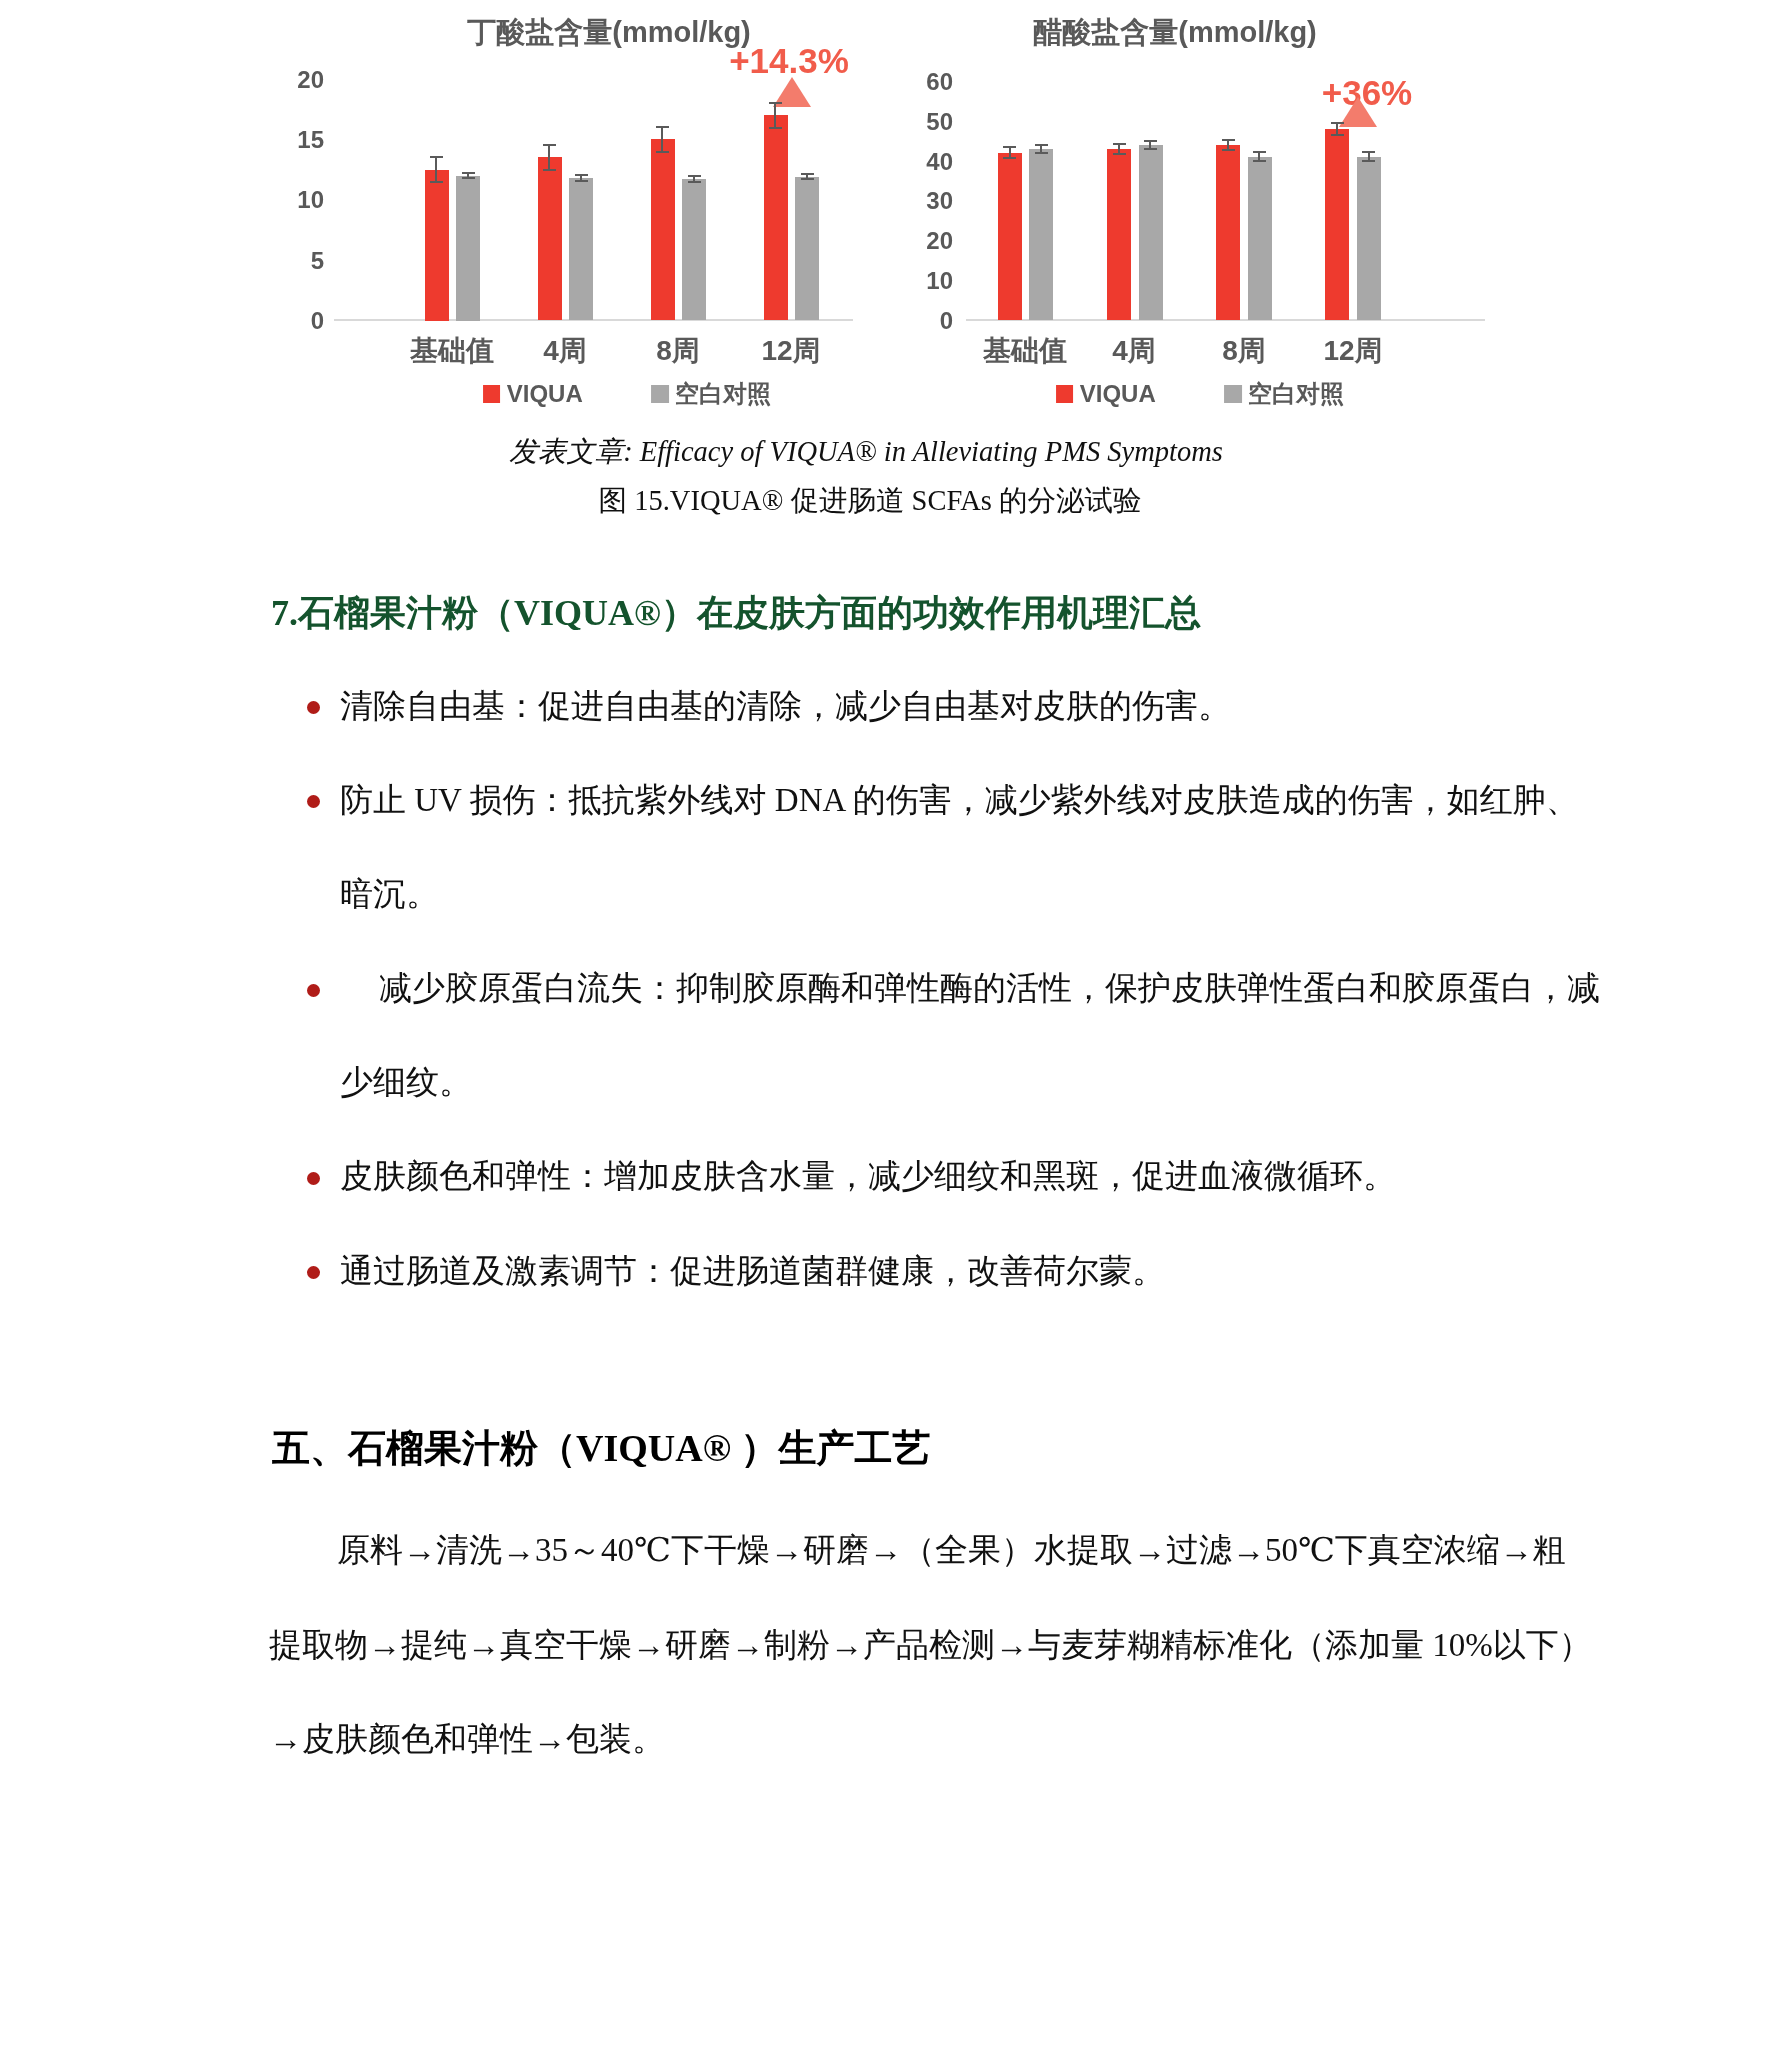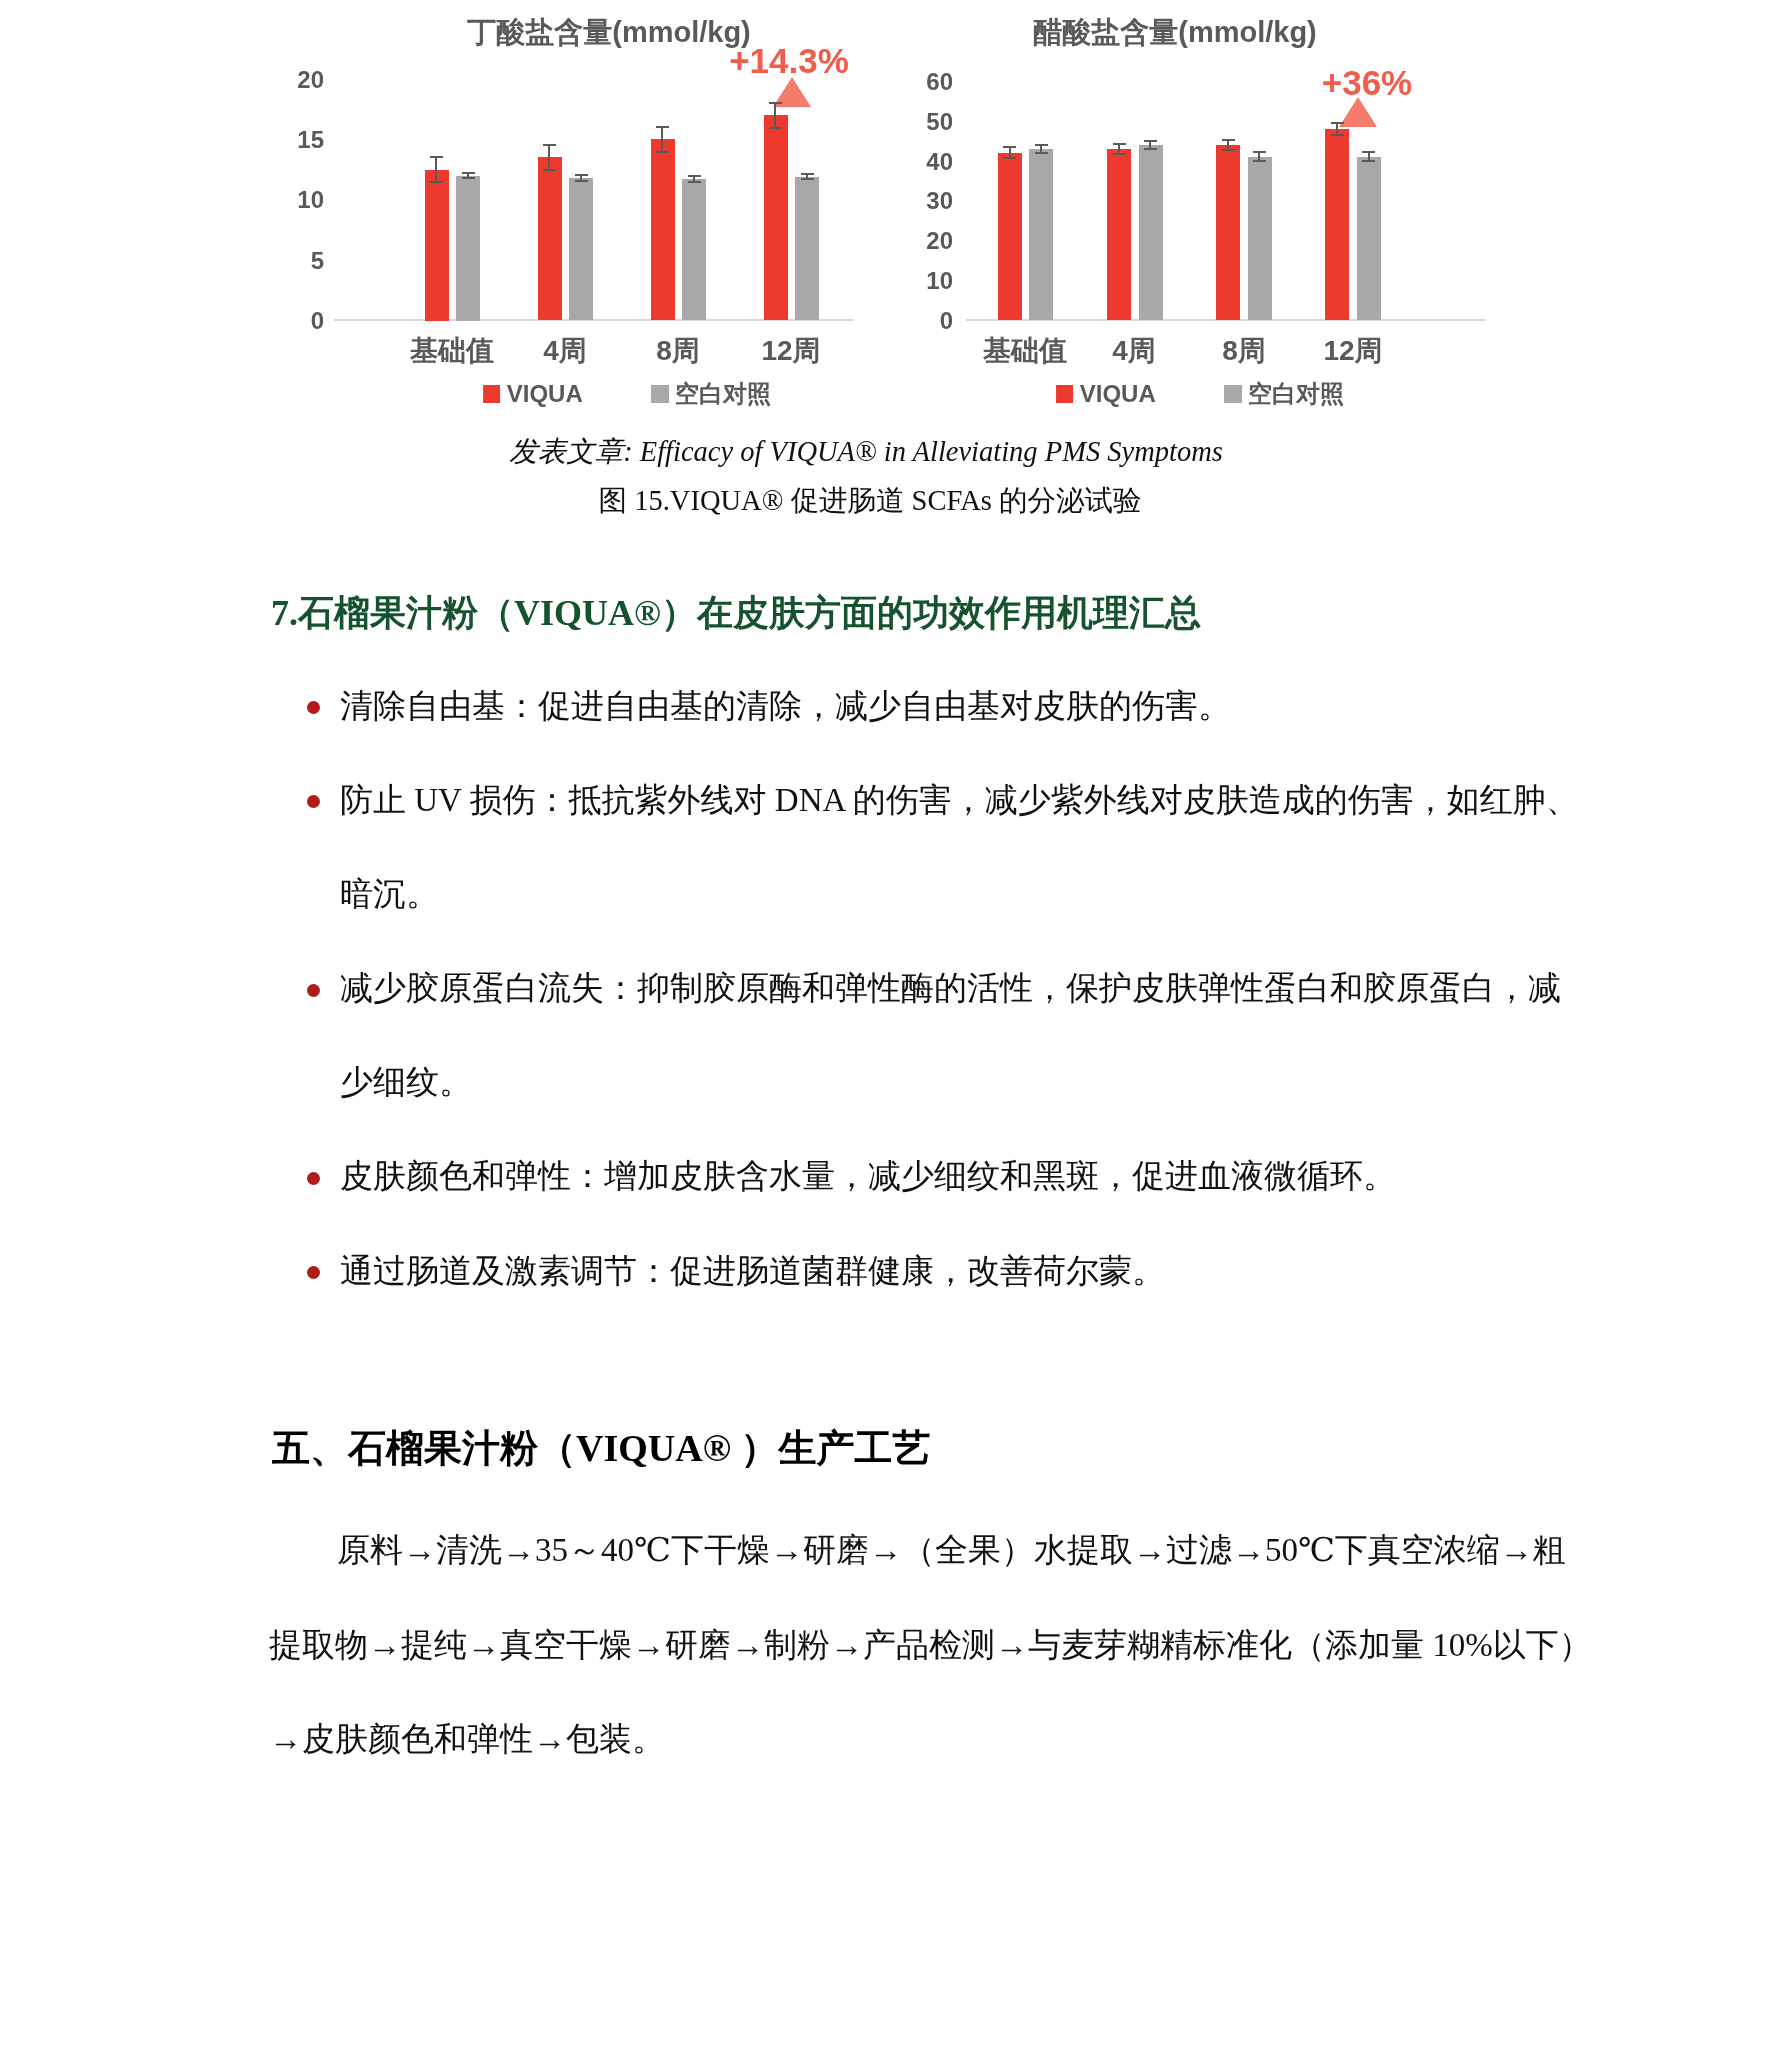--- a/index.html
+++ b/index.html
@@ -206,21 +206,21 @@
             <span>VIQUA</span>
           </div>
           <div class="legend-item">
             <div class="legend-swatch" style="background: rgb(168, 168, 168);"></div>
             <span>空白对照</span>
           </div>
         </div>
       </div>
       <div class="abs">
         <div class="chart-title" style="left: 1175px; top: 12.7px;">醋酸盐含量(mmol/kg)</div>
-        <div class="annotation" style="left: 1367px; top: 63px;">+36%</div>
+        <div class="annotation" style="left: 1367px; top: 73px;">+36%</div>
         <div class="triangle" style="left: 1339px; top: 97px;"></div>
         <div class="y-tick" style="left: 882px; top: 68px;">60</div>
         <div class="y-tick" style="left: 882px; top: 108px;">50</div>
         <div class="y-tick" style="left: 882px; top: 148px;">40</div>
         <div class="y-tick" style="left: 882px; top: 187px;">30</div>
         <div class="y-tick" style="left: 882px; top: 227px;">20</div>
         <div class="y-tick" style="left: 882px; top: 267px;">10</div>
         <div class="y-tick" style="left: 882px; top: 307px;">0</div>
         <div class="baseline" style="left: 966px; top: 319px; width: 519px;"></div>
         <div class="bar" style="left: 998px; top: 153px; width: 24px; height: 167px; background: rgb(238, 58, 46);"></div>
@@ -276,21 +276,21 @@
   <div class="caption-line2">图 15.VIQUA® 促进肠道 SCFAs 的分泌试验</div>
 
   <div class="h-skin">7.石榴果汁粉（VIQUA®）在皮肤方面的功效作用机理汇总</div>
   <div id="bullets">
       <div class="bullet-dot" style="top: 701px;"></div>
       <div class="bullet-line" style="top: 684px;">清除自由基：促进自由基的清除，减少自由基对皮肤的伤害。</div>
       <div class="bullet-dot" style="top: 795px;"></div>
       <div class="bullet-line" style="top: 778px;">防止 UV 损伤：抵抗紫外线对 DNA 的伤害，减少紫外线对皮肤造成的伤害，如红肿、</div>
       <div class="bullet-line" style="top: 872px;">暗沉。</div>
       <div class="bullet-dot" style="top: 984px;"></div>
-      <div class="bullet-line" style="top: 966px;">减少胶原蛋白流失：抑制胶原酶和弹性酶的活性，保护皮肤弹性蛋白和胶原蛋白，减</div>
+      <div class="bullet-line" style="top: 966px; margin-left: 39px;">减少胶原蛋白流失：抑制胶原酶和弹性酶的活性，保护皮肤弹性蛋白和胶原蛋白，减</div>
       <div class="bullet-line" style="top: 1060px;">少细纹。</div>
       <div class="bullet-dot" style="top: 1172px;"></div>
       <div class="bullet-line" style="top: 1154px;">皮肤颜色和弹性：增加皮肤含水量，减少细纹和黑斑，促进血液微循环。</div>
       <div class="bullet-dot" style="top: 1266px;"></div>
       <div class="bullet-line" style="top: 1249px;">通过肠道及激素调节：促进肠道菌群健康，改善荷尔蒙。</div>
     </div>
 
   <div class="h-big" style="top:1423px;">五、石榴果汁粉（VIQUA® ）生产工艺</div>
   <div id="process-lines">
       <div class="para-line" style="left: 337px; top: 1528px;">原料→清洗→35～40℃下干燥→研磨→（全果）水提取→过滤→50℃下真空浓缩→粗</div>

